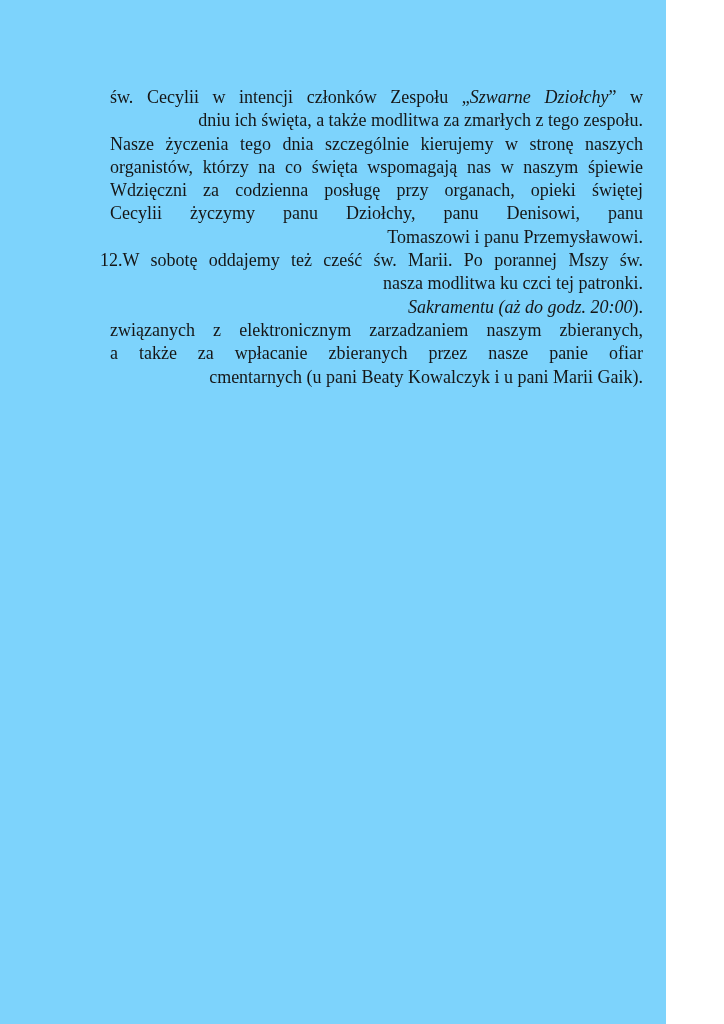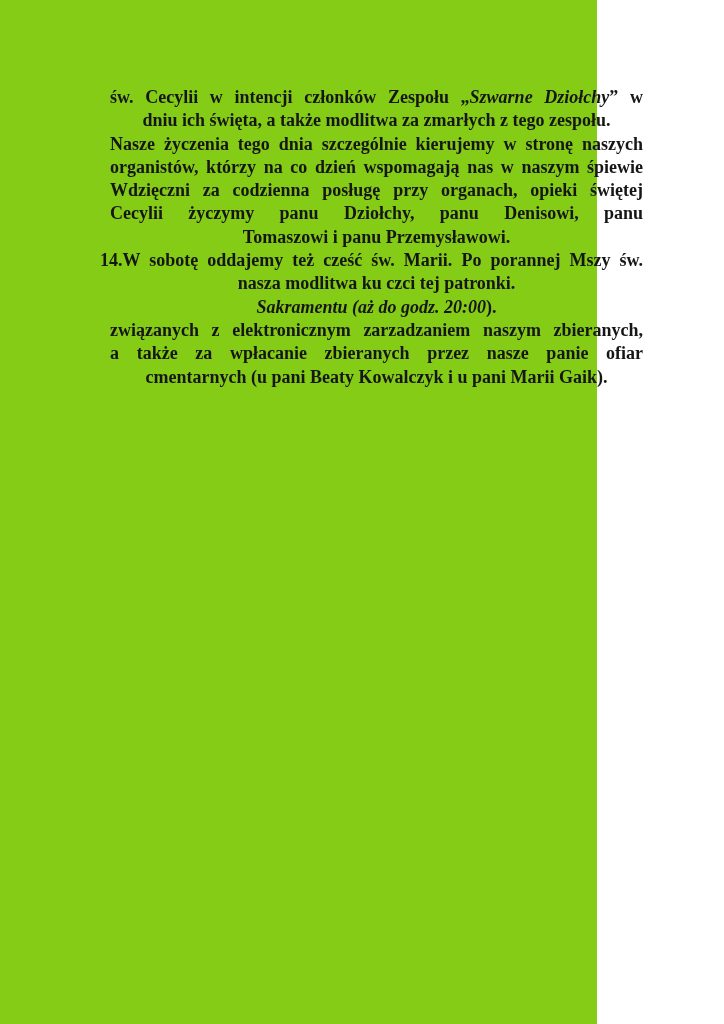--- a/index.html
+++ b/index.html
@@ -5,40 +5,39 @@
   html, body {
     margin: 0;
     padding: 0;
     width: 724px;
     height: 1024px;
     background: #ffffff;
     overflow: hidden;
   }
   .page {
     position: relative;
-    width: 597px;
+    width: 666px;
     height: 1024px;
-    background: #84cc16;
+    background: #7dd3fc;
     font-family: "Liberation Serif", "DejaVu Serif", serif;
     color: #161616;
-    font-weight: bold;
   }
   .doc {
     position: absolute;
     left: 100px;
     top: 86px;
     width: 543px;
     font-size: 18px;
     line-height: 23.3px;
   }
   .block { margin: 0; padding: 0; }
   .ln {
     width: 533px;
     margin-left: 10px;
-    text-align: center;
+    text-align: right;
     white-space: normal;
   }
   .ln.j {
     text-align: justify;
     text-align-last: justify;
   }
   .ln.first {
     width: 543px;
     margin-left: 0;
   }
@@ -49,27 +48,27 @@
 <body style="background: rgb(255, 255, 255);">
 
 <main class="page">
   <div class="doc" id="doc" style="color: rgb(22, 22, 22);">
       <div class="block para">
         <div class="ln j"><span>św. Cecylii w intencji członków Zespołu „</span><span class="it">Szwarne Dziołchy</span><span>” w</span></div>
         <div class="ln"><span>dniu ich święta, a także modlitwa za zmarłych z tego zespołu.</span></div>
       </div>
       <div class="block para">
         <div class="ln j"><span>Nasze życzenia tego dnia szczególnie kierujemy w stronę naszych</span></div>
-        <div class="ln j"><span>organistów, którzy na co dzień wspomagają nas w naszym śpiewie</span></div>
+        <div class="ln j"><span>organistów, którzy na co święta wspomagają nas w naszym śpiewie</span></div>
         <div class="ln j"><span>Wdzięczni za codzienna posługę przy organach, opieki świętej</span></div>
         <div class="ln j"><span>Cecylii życzymy panu Dziołchy, panu Denisowi, panu</span></div>
         <div class="ln"><span>Tomaszowi i panu Przemysławowi.</span></div>
       </div>
       <div class="block item">
-        <div class="ln j first"><span class="num">14.</span><span>W sobotę oddajemy też cześć św. Marii. Po porannej Mszy św.</span></div>
+        <div class="ln j first"><span class="num">12.</span><span>W sobotę oddajemy też cześć św. Marii. Po porannej Mszy św.</span></div>
         <div class="ln"><span>nasza modlitwa ku czci tej patronki.</span></div>
       </div>
       <div class="block item">
         <div class="ln"><span class="it">Sakramentu (aż do godz. 20:00</span><span>).</span></div>
       </div>
       <div class="block item">
         <div class="ln j"><span>związanych z elektronicznym zarzadzaniem naszym zbieranych,</span></div>
         <div class="ln j"><span>a także za wpłacanie zbieranych przez nasze panie ofiar</span></div>
         <div class="ln"><span>cmentarnych (u pani Beaty Kowalczyk i u pani Marii Gaik).</span></div>
       </div>

